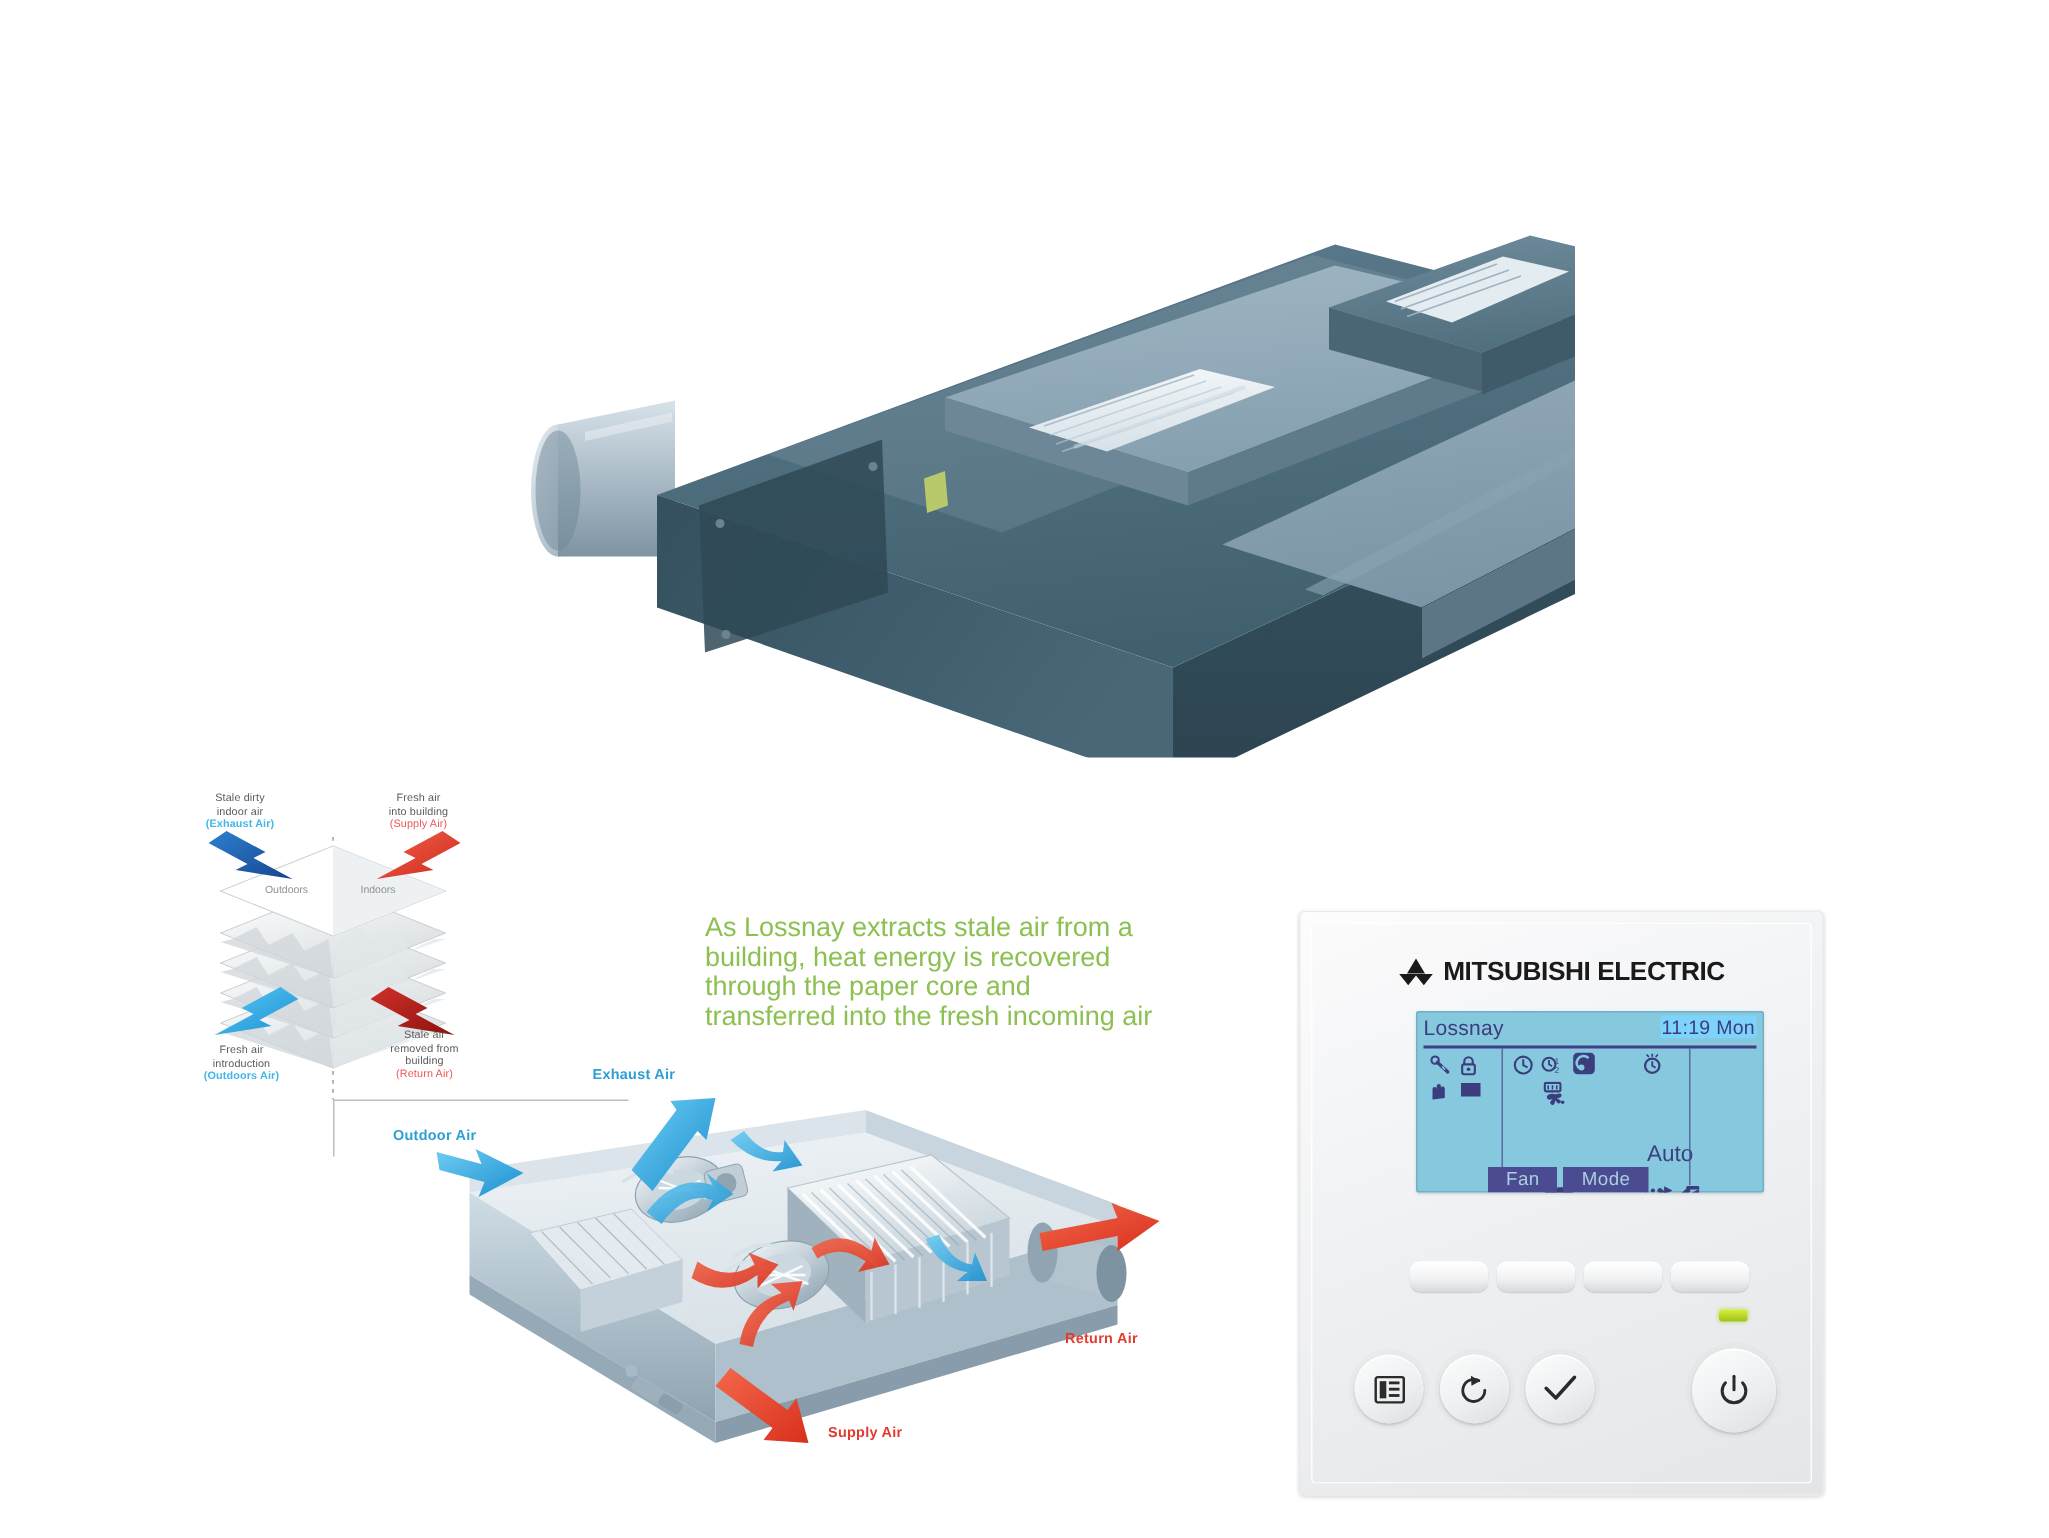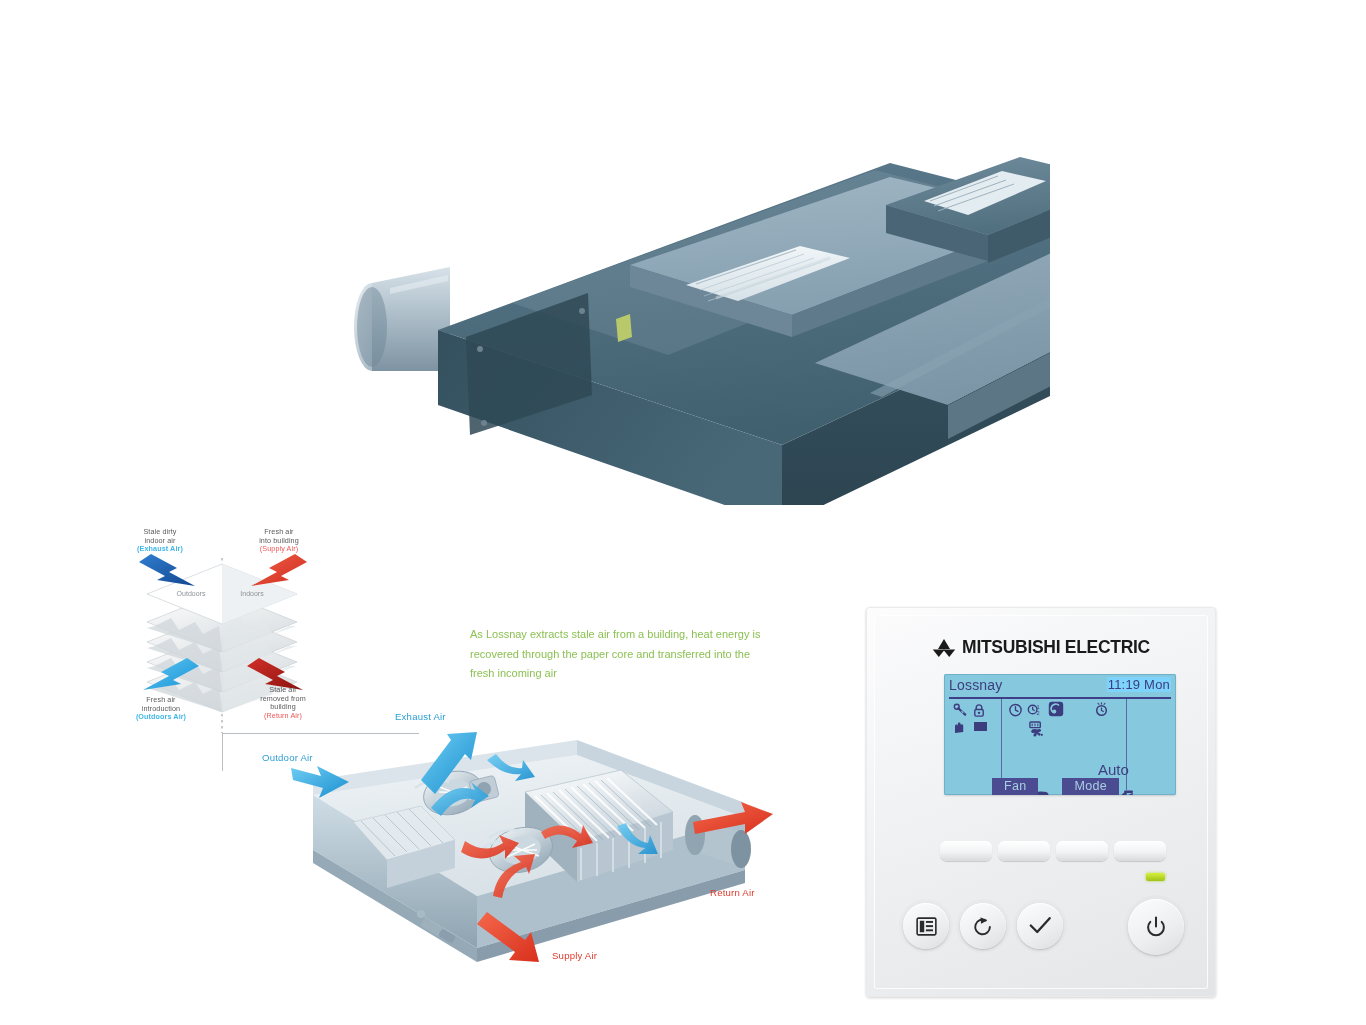--- a/index.html
+++ b/index.html
@@ -19,26 +19,26 @@
   #lbl-stale-dirty{left:0px;top:0px;width:70px;text-align:center;}
   #lbl-fresh-into{left:118px;top:0px;width:72px;text-align:center;}
   #lbl-fresh-intro{left:0px;top:168px;width:72px;text-align:center;}
   #lbl-stale-removed{left:120px;top:158px;width:76px;text-align:center;}
   #lbl-outdoors{position:absolute;left:42px;top:62px;width:48px;text-align:center;
                 font-size:7px;color:#8e9396;}
   #lbl-indoors{position:absolute;left:104px;top:62px;width:46px;text-align:center;
                 font-size:7px;color:#8e9396;}
 
   
-  #green-text{position:absolute;left:470px;top:625px;width:300px;
-              font-size:11px;line-height:19.6px;color:#8cc152;}
+  #green-text{position:absolute;left:470px;top:609px;width:300px;
+              font-size:18px;line-height:19.6px;color:#8cc152;}
 
   
   #cutaway{position:absolute;left:225px;top:700px;width:560px;height:285px;}
-  .ca-label{position:absolute;font-size:9.6px;font-weight:normal;letter-spacing:.2px;}
+  .ca-label{position:absolute;font-size:9.6px;font-weight:bold;letter-spacing:.2px;}
   .ca-blue{color:#2e9fd4;}
   .ca-red{color:#e23b2e;}
   #lbl-exhaust-air{left:170px;top:11px;}
   #lbl-outdoor-air{left:37px;top:52px;}
   #lbl-return-air{left:485px;top:187px;}
   #lbl-supply-air{left:327px;top:250px;}
   #leader-line{position:absolute;left:-3px;top:33px;width:196px;height:37px;
                border-left:1px solid #b9bfc4;border-top:1px solid #b9bfc4;}
 
   
@@ -64,21 +64,21 @@
              font-family:"Liberation Sans",sans-serif;letter-spacing:.2px;}
   #lcd-clock{position:absolute;right:0;top:0;font-size:13px;color:#3c3d7e;
              background:#7dd3fc;padding:0 1px;letter-spacing:.2px;}
   #lcd-body{position:absolute;left:5px;top:25px;right:5px;bottom:5px;display:flex;}
   .lcd-col-div{width:1px;background:#4a4b8e;opacity:.75;}
   #lcd-col-left{width:52px;position:relative;}
   #lcd-col-mid{flex:1;position:relative;}
   #lcd-col-right{width:44px;position:relative;}
   .ico{position:absolute;color:#3c3d7e;}
   #auto-text{position:absolute;left:96px;top:62px;font-size:15px;color:#3f4080;}
-  #softkeys{position:absolute;left:48px;bottom:0px;display:flex;gap:24px;}
+  #softkeys{position:absolute;left:48px;bottom:0px;display:flex;gap:4px;}
   .softkey{background:#4b4b92;color:#a9cfe0;font-size:12.5px;padding:1px 12px 2px;
            letter-spacing:.3px;}
 
   .fkey{position:absolute;width:52px;height:20px;top:226px;
         background:linear-gradient(180deg,#ffffff 0%,#f2f3f5 55%,#d8dadd 100%);
         border-radius:7px;box-shadow:0 1px 1px rgba(0,0,0,.16), inset 0 1px 0 #fff;}
   #fkey1{left:66px;} #fkey2{left:124px;} #fkey3{left:182px;} #fkey4{left:240px;}
 
   .rbtn{position:absolute;width:46px;height:46px;border-radius:50%;
         background:linear-gradient(150deg,#fdfdfd,#eceef0 60%,#dcdee1);

